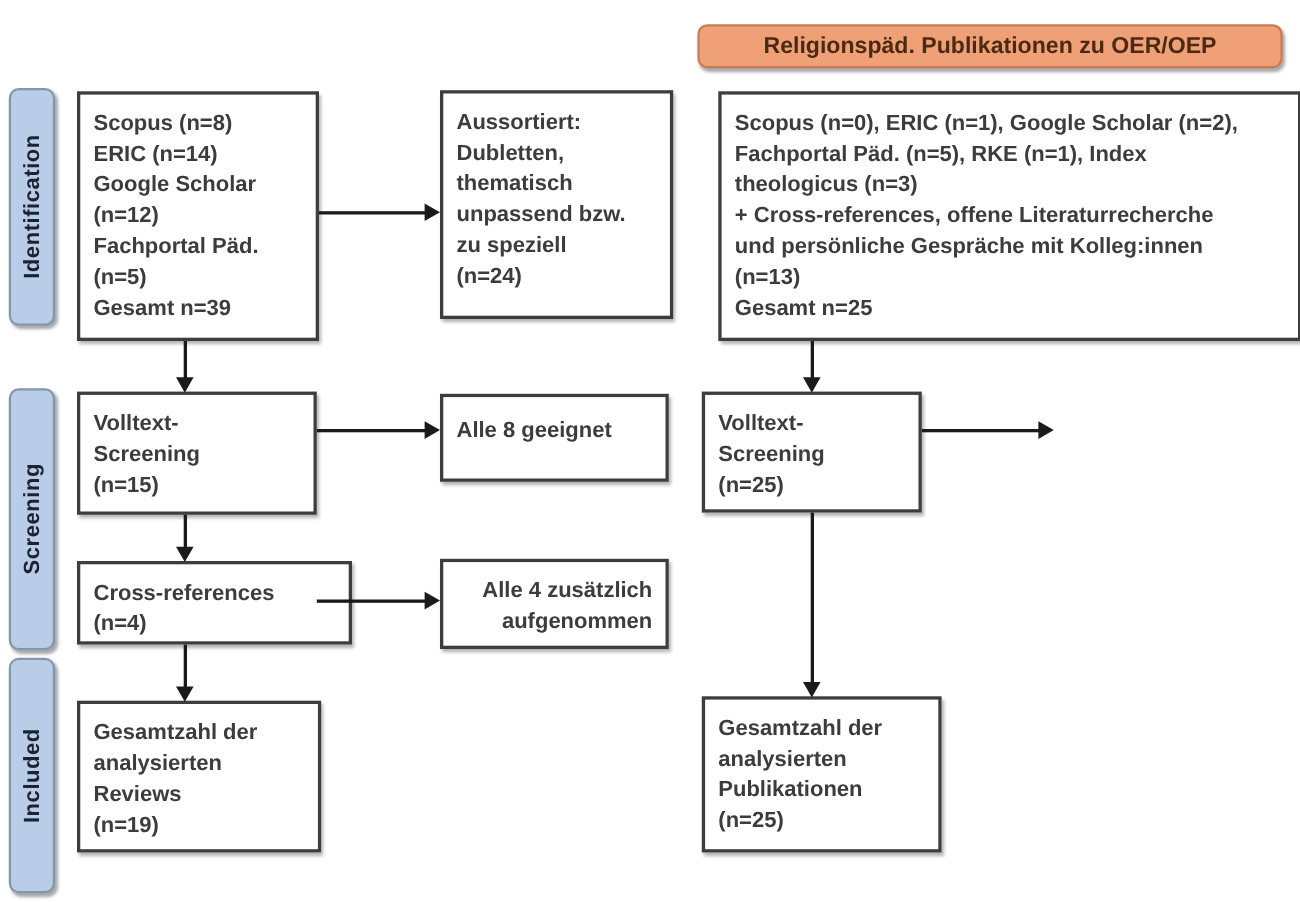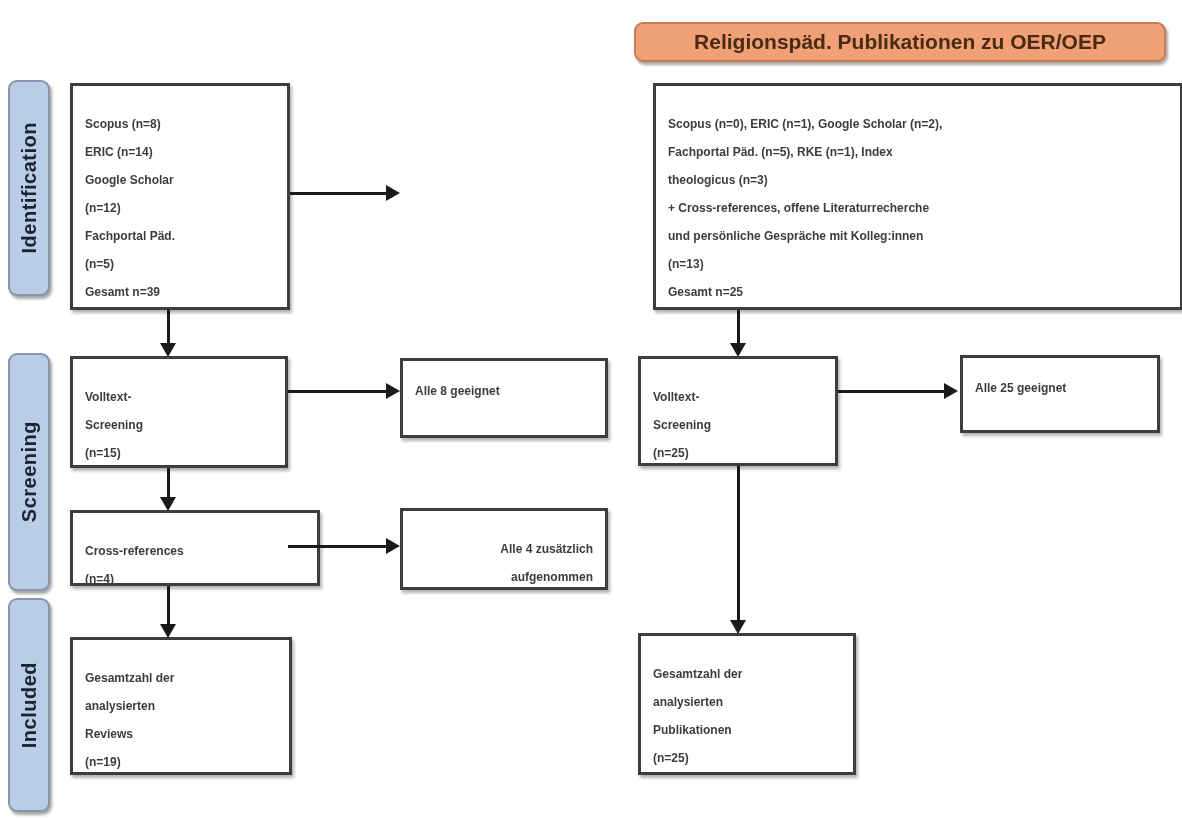--- a/index.html
+++ b/index.html
@@ -46,23 +46,23 @@
     white-space: nowrap;
   }
   .box {
     position: absolute;
     box-sizing: border-box;
     background: #ffffff;
     border: 3px solid var(--box-border);
     box-shadow: 2px 3px 3px rgba(0,0,0,0.3);
     color: var(--box-text);
     font-weight: bold;
-    font-size: 12px;
+    font-size: 20px;
     line-height: 28px;
-    padding: 24px 12px;
+    padding: 12px 12px;
     white-space: pre-line;
   }
   .hline, .vline { position: absolute; background: var(--arrow); }
   .ah-right {
     position: absolute; width: 0; height: 0;
     border-top: 8px solid transparent;
     border-bottom: 8px solid transparent;
     border-left: 14px solid var(--arrow);
   }
   .ah-down {
@@ -128,20 +128,26 @@
     <span>Included</span>
   </div>
 
   <div class="box" id="box-l-sources">Scopus (n=8)
 ERIC (n=14)
 Google Scholar
 (n=12)
 Fachportal Päd.
 (n=5)
 Gesamt n=39</div>
+  <div class="box" id="box-l-excluded">Aussortiert:
+Dubletten,
+thematisch
+unpassend bzw.
+zu speziell
+(n=24)</div>
   <div class="box" id="box-l-screening">Volltext-
 Screening
 (n=15)</div>
   <div class="box" id="box-l-scr-res">Alle 8 geeignet</div>
   <div class="box" id="box-l-crossref">Cross-references
 (n=4)</div>
   <div class="box" id="box-l-cr-res">Alle 4 zusätzlich
 aufgenommen</div>
   <div class="box" id="box-l-included">Gesamtzahl der
 analysierten
@@ -151,21 +157,20 @@
   <div class="box" id="box-r-sources">Scopus (n=0), ERIC (n=1), Google Scholar (n=2),
 Fachportal Päd. (n=5), RKE (n=1), Index
 theologicus (n=3)
 + Cross-references, offene Literaturrecherche
 und persönliche Gespräche mit Kolleg:innen
 (n=13)
 Gesamt n=25</div>
   <div class="box" id="box-r-screening">Volltext-
 Screening
 (n=25)</div>
-  <div class="box" id="box-r-scr-res">Alle 25 geeignet</div>
   <div class="box" id="box-r-included">Gesamtzahl der
 analysierten
 Publikationen
 (n=25)</div>
 
   <div class="hline" id="ln-a-b"></div>
   <div class="ah-right" id="ah-a-b"></div>
 
   <div class="vline" id="ln-a-c"></div>
   <div class="ah-down" id="ah-a-c"></div>

